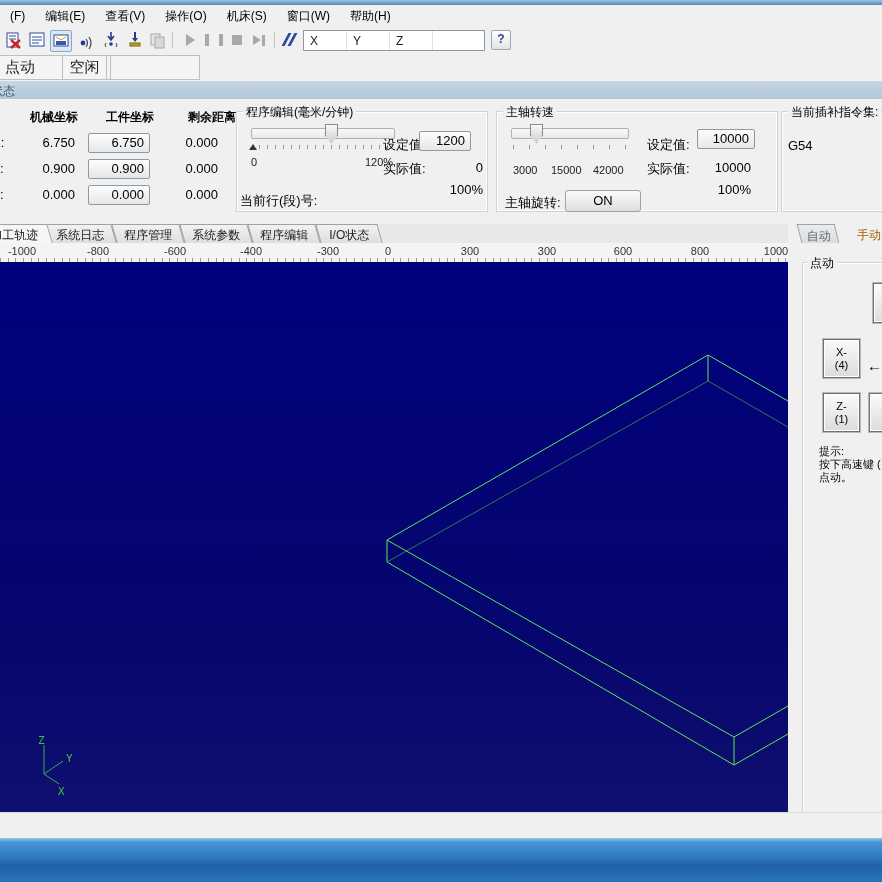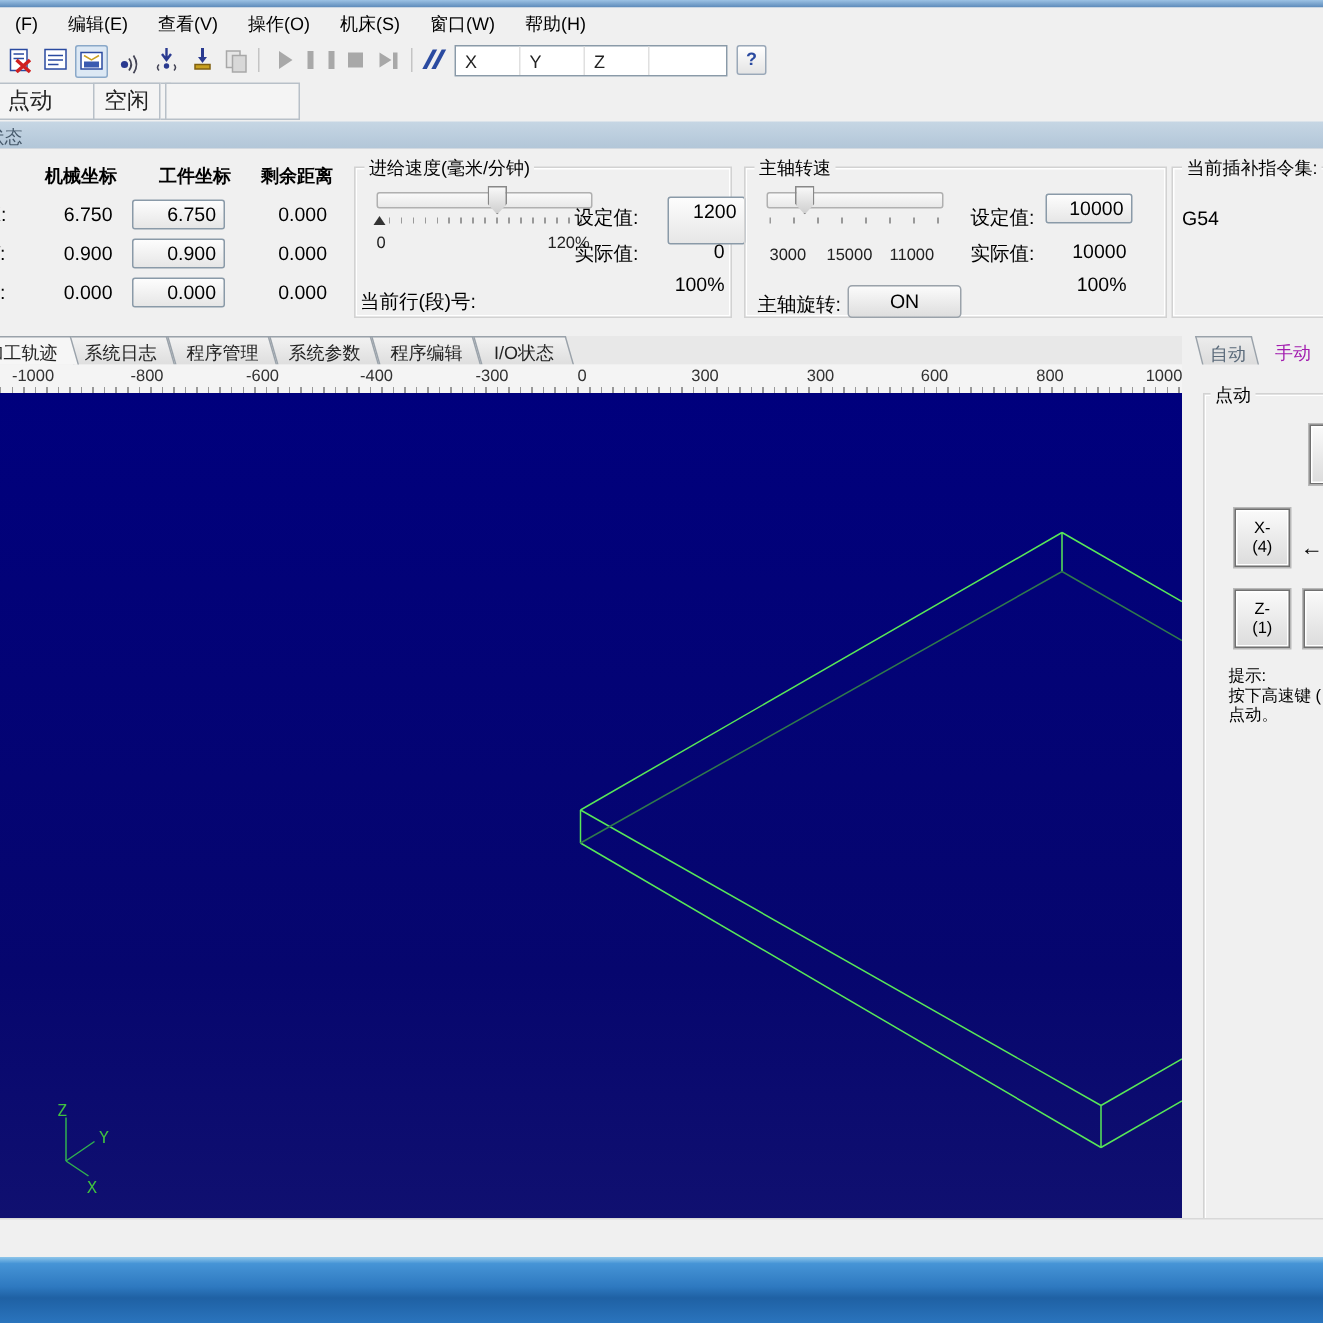--- a/index.html
+++ b/index.html
@@ -59,21 +59,21 @@
   .ruler .rt{position:absolute;top:2px;transform:translateX(-50%);font-size:11px;color:#333;}
   .ruler .ticks{position:absolute;left:0;bottom:0;width:788px;height:4px;background:repeating-linear-gradient(90deg,#999 0 1px,transparent 1px 7.7px);}
   
   .viewport{left:0;top:262px;width:788px;height:550px;background:linear-gradient(180deg,#00007d 0%,#06066e 70%,#101070 100%);}
   
   .splitter{left:788px;top:224px;width:7px;height:601px;background:#f0f0f0;}
   .rpanel{left:795px;top:224px;width:87px;height:601px;background:#f0f0f0;}
   .rtab{position:absolute;top:0;height:19px;font-size:12px;text-align:center;padding-top:3px;box-sizing:border-box;}
   .rtab.inactive{border:1px solid #9aa2aa;border-bottom:none;background:linear-gradient(#ececec,#dcdcdc);color:#5a6a7a;transform:skewX(14deg);}
   .rtab.inactive>span{display:block;transform:skewX(-14deg);}
-  .rtab.active{color:#a21caf;background:#f0f0f0;z-index:2;}
+  .rtab.active{color:#a16207;background:#f0f0f0;z-index:2;text-align:right;}
   .jogroup{position:absolute;left:7px;top:38px;width:90px;height:560px;border:1px solid #d2d2d2;box-shadow:inset 0 0 0 1px #fff;}
   .jogroup .gtitle{position:absolute;top:-8px;left:4px;background:#f0f0f0;padding:0 3px;font-size:12px;color:#000;}
   .jogbtn{position:absolute;width:37px;height:39px;border:1px solid #707070;box-shadow:0 0 0 1px #b8b8b8,inset 0 0 0 1px #fff;background:linear-gradient(#fafafa,#dcdcdc);font-size:11px;color:#000;text-align:center;line-height:13px;padding-top:6px;box-sizing:border-box;}
   .hint{position:absolute;font-size:11px;color:#000;line-height:13px;white-space:nowrap;}
   .bottomstrip{left:0;top:812px;width:882px;height:25px;background:#f0f0f0;border-top:1px solid #d8d8d8;}
   
   .taskbar{left:0;top:838px;width:882px;height:44px;
     background:linear-gradient(180deg,#8ec6ea 0%,#4694d6 10%,#2e79c0 45%,#1f61a4 62%,#2a74bd 100%);}
   
   .isvg{display:block;}
@@ -185,61 +185,61 @@
   </div>
 
   <div class="abs statushdr">
     <span>状态</span>
   </div>
 
   <div class="abs statuspanel">
 
     <span class="colhdr" style="left:30px">机械坐标</span>
     <span class="colhdr" style="left:106px">工件坐标</span>
-    <span class="colhdr" style="left:174px">剩余距离</span>
+    <span class="colhdr" style="left:188px">剩余距离</span>
 
     <span class="axislabel" style="left:-8px;top:36px">X:</span>
     <span class="mval" style="left:25px;top:36px">6.750</span>
     <div class="wbox" style="top:34px">6.750</div>
     <span class="rval" style="left:168px;top:36px">0.000</span>
 
     <span class="axislabel" style="left:-8px;top:62px">Y:</span>
     <span class="mval" style="left:25px;top:62px">0.900</span>
     <div class="wbox" style="top:60px">0.900</div>
     <span class="rval" style="left:168px;top:62px">0.000</span>
 
     <span class="axislabel" style="left:-8px;top:88px">Z:</span>
     <span class="mval" style="left:25px;top:88px">0.000</span>
     <div class="wbox" style="top:86px">0.000</div>
     <span class="rval" style="left:168px;top:88px">0.000</span>
 
     <div class="group" style="left:236px;top:12px;width:250px;height:99px">
-      <span class="gtitle">进给速度(毫米/分钟)</span>
+      <span class="gtitle">程序编辑(毫米/分钟)</span>
       <div class="slider-track" style="left:14px;top:16px;width:142px"></div>
       <div class="slider-thumb" style="left:88px;top:12px"></div>
       <span class="tri-up" style="left:12px;top:32px"></span>
       <div class="tickstrip" style="left:22px;top:33px;width:134px"></div>
       <span class="small abs" style="left:14px;top:44px">0</span>
       <span class="small abs" style="left:128px;top:44px">120%</span>
       <span class="lbl" style="left:146px;top:24px">设定值:</span>
-      <div class="valbox" style="left:208px;top:19px;width:52px;height:32px">1200</div>
+      <div class="valbox" style="left:182px;top:19px;width:52px;height:20px">1200</div>
       <span class="lbl" style="left:146px;top:48px">实际值:</span>
       <span class="lbl" style="left:220px;top:48px;width:26px;text-align:right">0</span>
       <span class="lbl" style="left:202px;top:70px;width:44px;text-align:right">100%</span>
       <span class="lbl" style="left:3px;top:80px">当前行(段)号:</span>
     </div>
 
     <div class="group" style="left:496px;top:12px;width:280px;height:99px">
       <span class="gtitle">主轴转速</span>
       <div class="slider-track" style="left:14px;top:16px;width:116px"></div>
       <div class="slider-thumb" style="left:33px;top:12px"></div>
       <div class="tickstrip-sparse" style="left:16px;top:33px;width:114px"></div>
       <span class="small abs" style="left:16px;top:52px">3000</span>
       <span class="small abs" style="left:54px;top:52px">15000</span>
-      <span class="small abs" style="left:96px;top:52px">11000</span>
+      <span class="small abs" style="left:96px;top:52px">42000</span>
       <span class="lbl" style="left:150px;top:24px">设定值:</span>
       <div class="valbox" style="left:200px;top:17px;width:58px;height:20px">10000</div>
       <span class="lbl" style="left:150px;top:48px">实际值:</span>
       <span class="lbl" style="left:206px;top:48px;width:48px;text-align:right">10000</span>
       <span class="lbl" style="left:210px;top:70px;width:44px;text-align:right">100%</span>
       <span class="lbl" style="left:8px;top:82px">主轴旋转:</span>
       <div class="onbtn" style="left:68px;top:78px;width:74px;height:20px;line-height:20px">ON</div>
     </div>
 
     <div class="group" style="left:781px;top:12px;width:108px;height:99px">

